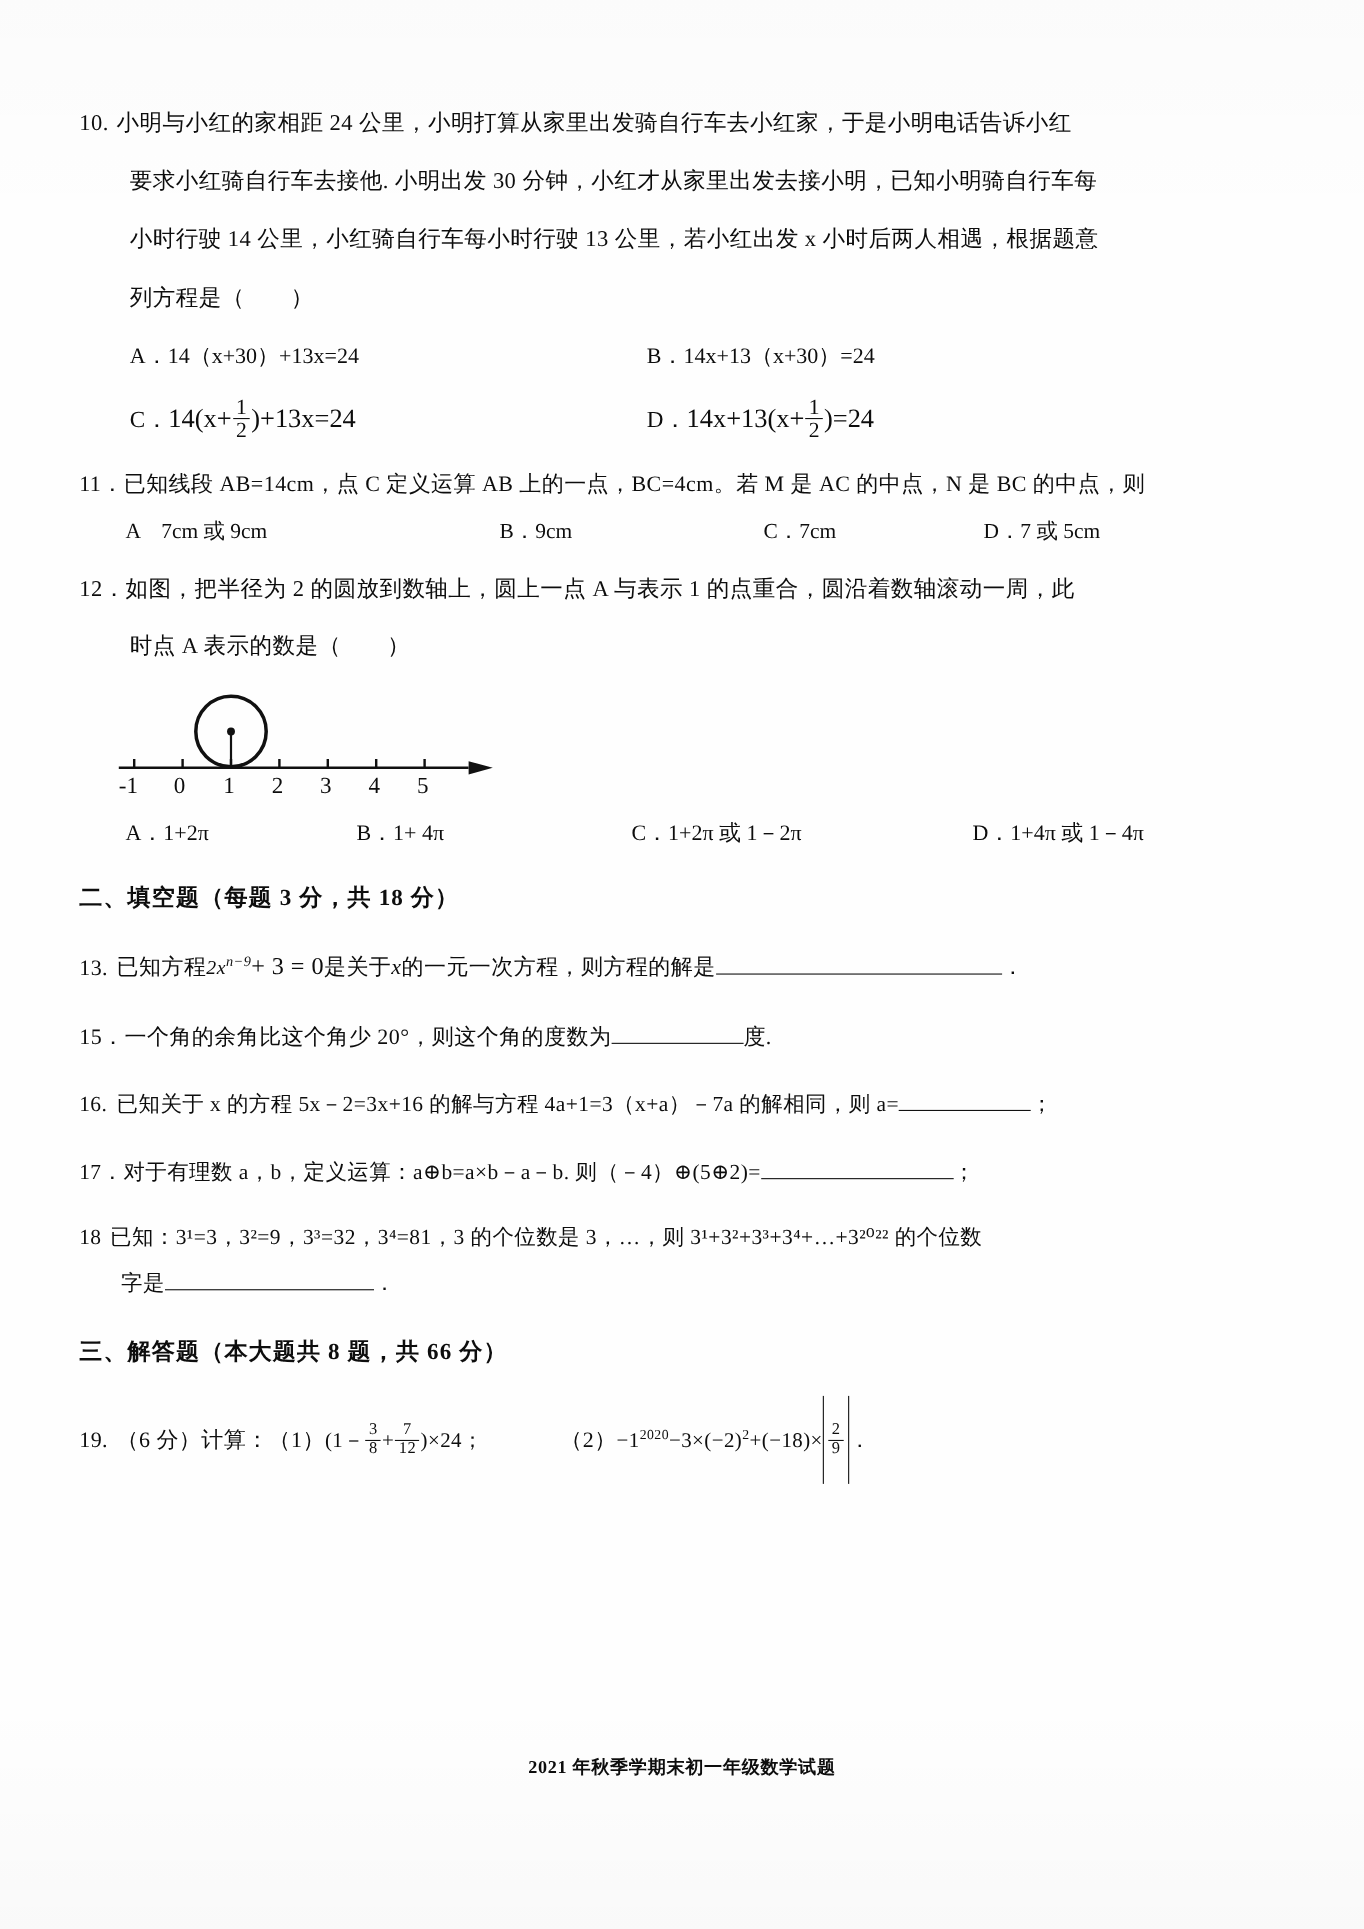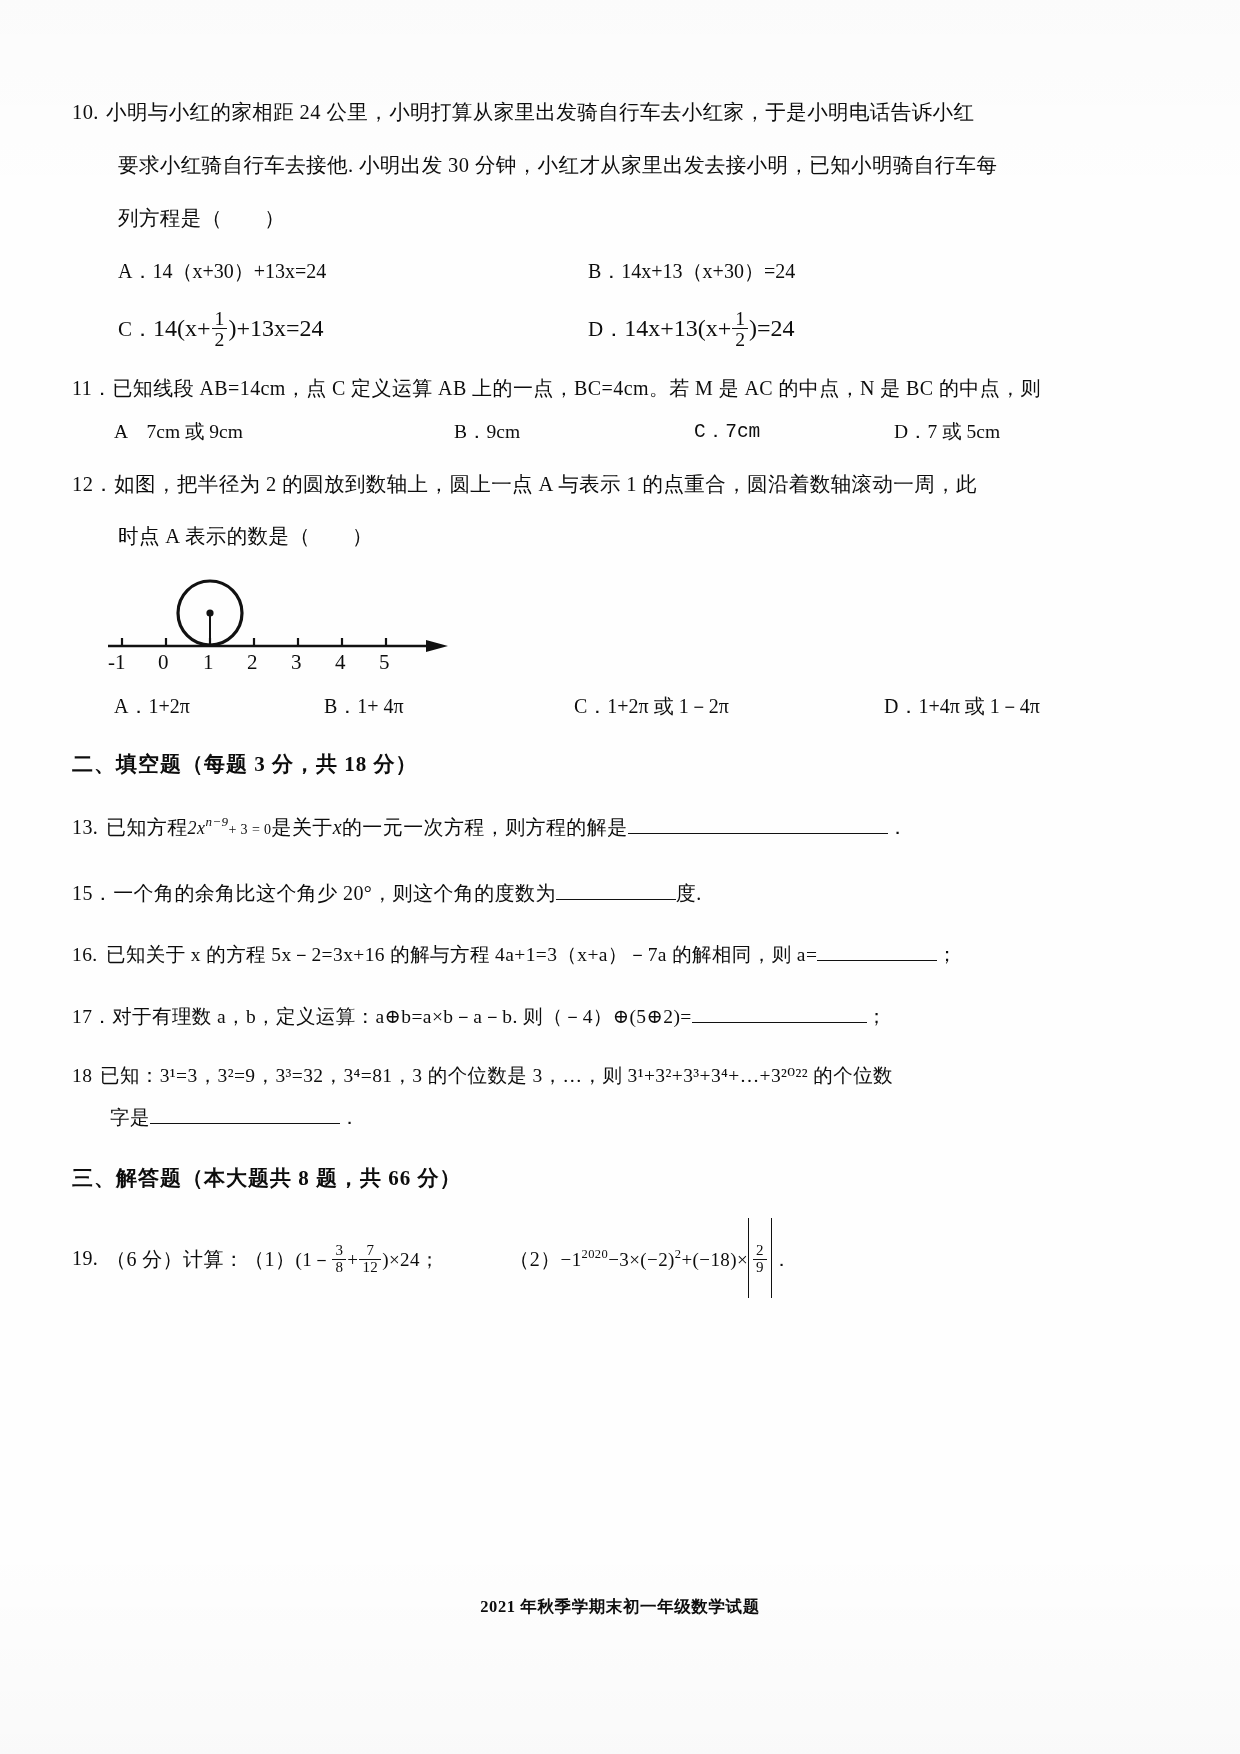--- a/index.html
+++ b/index.html
@@ -120,20 +120,21 @@
 <div class="page">
   <div class="scan-tint"></div>
 
   <div class="content">
 
     <div class="q">
       <div class="qline">
         <span class="num">10.</span><span>小明与小红的家相距 24 公里，小明打算从家里出发骑自行车去小红家，于是小明电话告诉小红</span>
       </div>
       <div class="qline indent">要求小红骑自行车去接他. 小明出发 30 分钟，小红才从家里出发去接小明，已知小明骑自行车每</div>
+      <div class="qline indent">小时行驶 14 公里，小红骑自行车每小时行驶 13 公里，若小红出发 x 小时后两人相遇，根据题意</div>
       <div class="qline indent">列方程是（　　）</div>
 
       <div class="opts" style="line-height:52px;">
         <span class="opt" style="width:470px;">
           <span>A．</span><span>14（x+30）+13x=24</span>
         </span>
         <span class="opt">
           <span>B．</span><span>14x+13（x+30）=24</span>
         </span>
       </div>
@@ -155,21 +156,21 @@
     </div>
 
     <div class="q" style="margin-top:6px;">
       <div class="qline" style="line-height:44px;font-size:20px;">
         <span class="num">11．</span><span>已知线段 AB=14cm，点 C 定义运算 AB 上的一点，BC=4cm。若 M 是 AC 的中点，N 是 BC 的中点，则</span>
       </div>
 
       <div class="opts" style="line-height:44px;font-size:19.5px;padding-left:42px;">
         <span class="opt" style="width:340px;">A　7cm 或 9cm</span>
         <span class="opt" style="width:240px;">B．9cm</span>
-        <span class="opt" style="width:200px;font-family:Liberation Mono, monospace;">C．7cm</span>
+        <span class="opt" style="width:200px;">C．7cm</span>
         <span class="opt">D．7 或 5cm</span>
       </div>
     </div>
 
     <div class="q" style="margin-top:4px;">
       <div class="qline" style="line-height:52px;">
         <span class="num">12．</span><span>如图，把半径为 2 的圆放到数轴上，圆上一点 A 与表示 1 的点重合，圆沿着数轴滚动一周，此</span>
       </div>
       <div class="qline indent" style="line-height:52px;">时点 A 表示的数是（　　）</div>
 
@@ -207,21 +208,21 @@
         <span class="opt" style="width:210px;">A．1+2π</span>
         <span class="opt" style="width:250px;">B．1+ 4π</span>
         <span class="opt" style="width:310px;">C．1+2π 或 1－2π</span>
         <span class="opt">D．1+4π 或 1－4π</span>
       </div>
     </div>
 
     <div class="section-head" style="margin-top:10px;">二、填空题（每题 3 分，共 18 分）</div>
 
     <div class="qline" style="line-height:64px;font-size:20px;">
-      <span class="num">13.</span><span>已知方程</span><span class="it" style="font-size:18px;">2x</span><span class="sup it" style="font-size:13px;">n−9</span><span style="font-size:14px;">+ 3 = 0</span><span>是关于</span><span class="it">x</span><span>的一元一次方程，则方程的解是</span><span class="blank" style="width:260px;"></span><span>．</span>
+      <span class="num">13.</span><span>已知方程</span><span class="it" style="font-size:18px;">2x</span><span class="sup it" style="font-size:13px;">n−9</span><span style="font-size:22px;">+ 3 = 0</span><span>是关于</span><span class="it">x</span><span>的一元一次方程，则方程的解是</span><span class="blank" style="width:260px;"></span><span>．</span>
     </div>
 
 
     <div class="qline" style="line-height:62px;font-size:20px;">
       <span class="num">15．</span><span>一个角的余角比这个角少 20°，则这个角的度数为</span><span class="blank" style="width:120px;"></span><span>度.</span>
     </div>
 
     <div class="qline" style="line-height:62px;font-size:19.5px;">
       <span class="num">16.</span><span>已知关于 x 的方程 5x－2=3x+16 的解与方程 4a+1=3（x+a）－7a 的解相同，则 a=</span><span class="blank" style="width:120px;"></span><span>；</span>
     </div>

